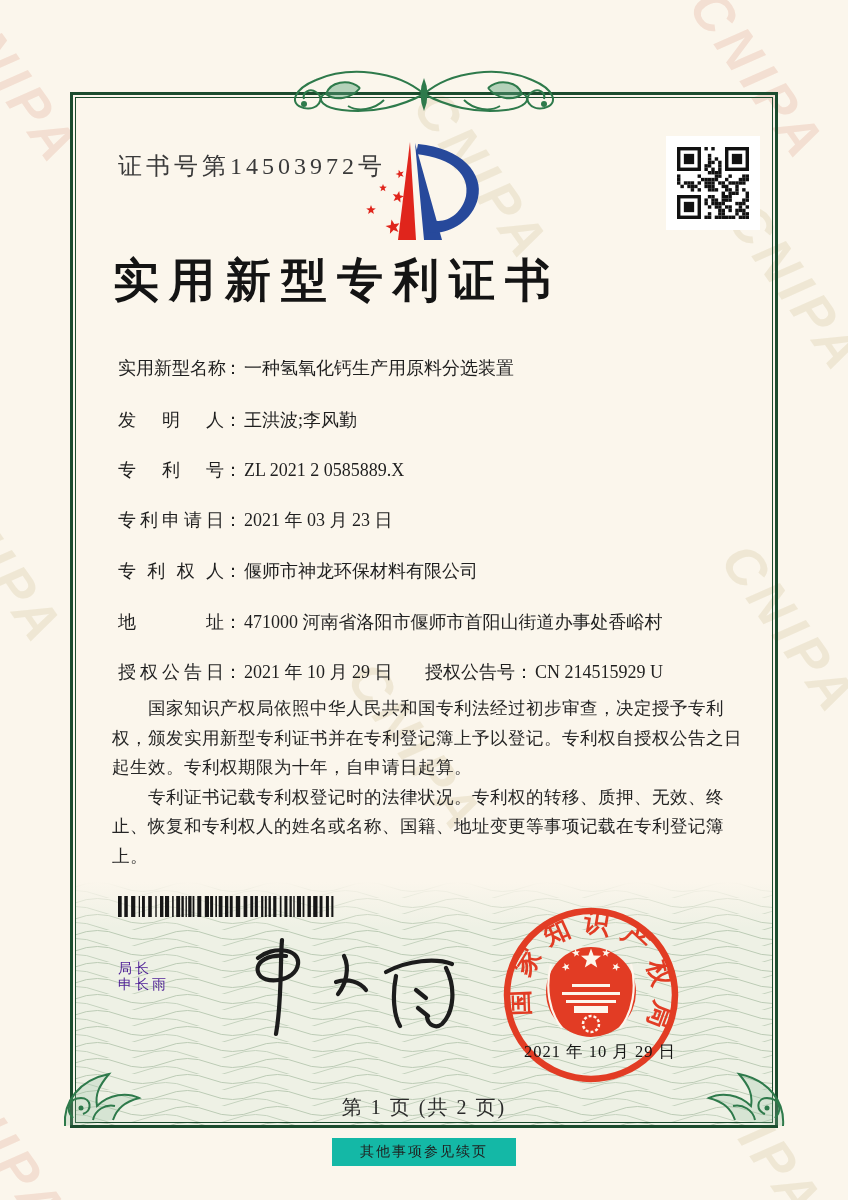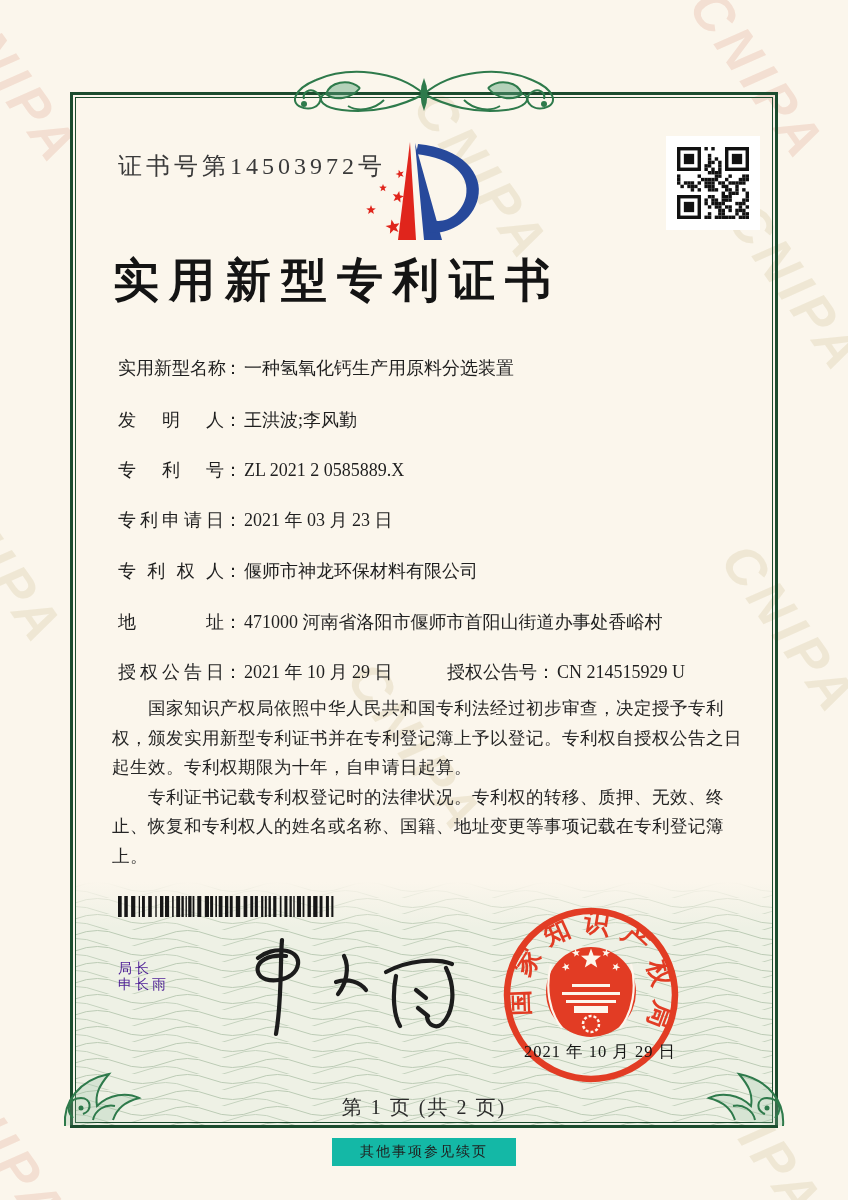--- a/index.html
+++ b/index.html
@@ -19,21 +19,21 @@
   #frame{left:70px;top:92px;width:708px;height:1036px;border:3px solid #1b4c2e;box-sizing:border-box;z-index:4;}
   #frame-inner{position:absolute;inset:2px;border:1px solid #1b4c2e;}
   .z6{z-index:6;}
   
   #cert-no{left:118px;top:150px;font-size:24px;letter-spacing:4px;color:#3a3a3a;}
   #title{left:0;top:250px;width:674px;text-align:center;font-size:46px;font-weight:bold;
          letter-spacing:10px;color:#141414;}
   .row{position:absolute;left:118px;height:26px;font-size:18px;color:#1f1f1f;z-index:6;white-space:nowrap;}
   .lbl{display:inline-block;width:106px;text-align:justify;text-align-last:justify;vertical-align:top;}
   .val{margin-left:2px;}
-  .pair2{margin-left:50px;}
+  .pair2{margin-left:28px;}
   #paras{left:112px;top:694px;width:630px;font-size:17.5px;line-height:29.5px;color:#252525;z-index:6;}
   #paras p{margin:0;text-indent:36px;letter-spacing:.5px;}
   #sig-title,#sig-name{left:118px;font-family:Liberation Sans, sans-serif;
        font-size:14px;letter-spacing:3px;color:#4c1d95;z-index:6;}
   #sig-title{top:960px;} #sig-name{top:976px;}
   #seal-date{left:500px;top:1041px;width:200px;text-align:center;font-size:16.5px;
              letter-spacing:1px;color:#141414;z-index:7;}
   #page-no{left:0;top:1094px;width:848px;text-align:center;font-size:20px;letter-spacing:2px;color:#2a2a2a;z-index:6;}
   #note-box{left:50%;top:1138px;transform:translateX(-50%);background:#14b8a6;
             padding:5px 28px;font-size:14px;letter-spacing:2px;color:#1f1f1f;z-index:6;white-space:nowrap;text-align:center;}

